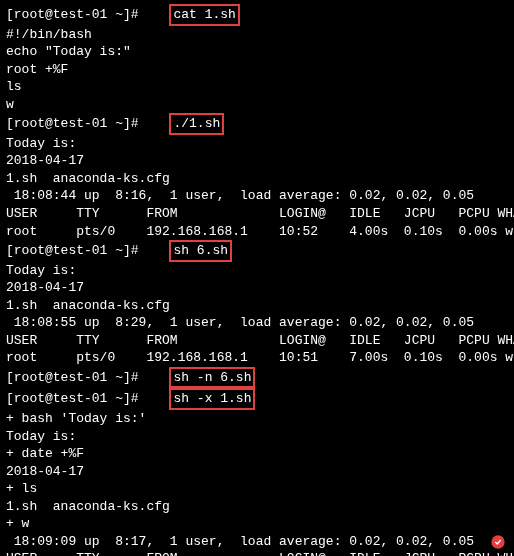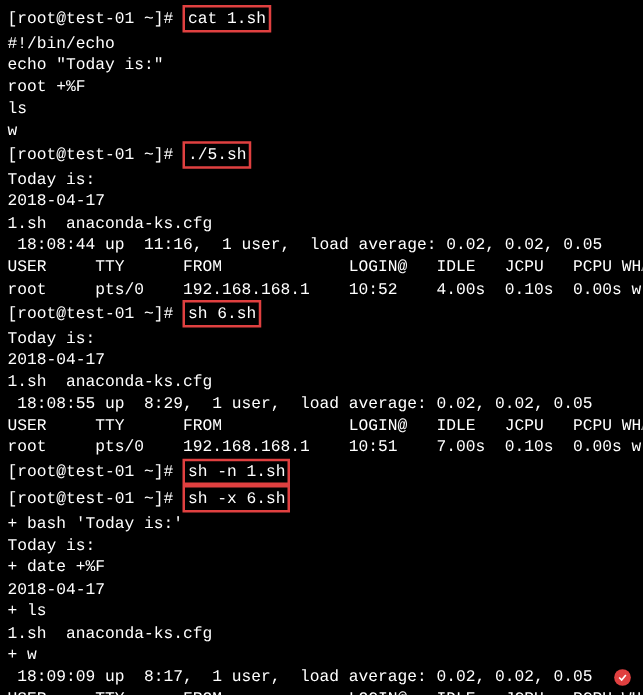--- a/index.html
+++ b/index.html
@@ -13,62 +13,63 @@
       overflow: hidden;
       position: relative;
       padding: 4px 6px;
       line-height: 1.35;
     }
     .line { white-space: pre; }
     .hl {
       border: 2px solid #e04040;
       padding: 0 2px;
       display: inline-block;
+      margin-left: 23px;
     }
     .watermark {
       position: absolute;
       bottom: 6px;
       right: 8px;
       color: #ddd;
       font-family: sans-serif;
       font-size: 14px;
       display: flex;
       align-items: center;
       gap: 4px;
     }
     .watermark svg { width: 16px; height: 16px; }
   </style>
 </head>
 <body>
 
 <div class="line"><span>[root@test-01 ~]# </span><span class="hl">cat 1.sh</span></div>
-<div class="line">#!/bin/echo</div>
+<div class="line">#!/bin/bash</div>
 <div class="line">echo "Today is:"</div>
 <div class="line">root +%F</div>
 <div class="line">ls</div>
 <div class="line">w</div>
 
-<div class="line"><span>[root@test-01 ~]# </span><span class="hl">./5.sh</span></div>
+<div class="line"><span>[root@test-01 ~]# </span><span class="hl">./1.sh</span></div>
 <div class="line">Today is:</div>
 <div class="line">2018-04-17</div>
 <div class="line">1.sh  anaconda-ks.cfg</div>
-<div class="line"> 18:08:44 up  11:16,  1 user,  load average: 0.02, 0.02, 0.05</div>
+<div class="line"> 18:08:44 up  8:16,  1 user,  load average: 0.02, 0.02, 0.05</div>
 <div class="line">USER     TTY      FROM             LOGIN@   IDLE   JCPU   PCPU WHAT</div>
 <div class="line">root     pts/0    192.168.168.1    10:52    4.00s  0.10s  0.00s w</div>
 
 <div class="line"><span>[root@test-01 ~]# </span><span class="hl">sh 6.sh</span></div>
 <div class="line">Today is:</div>
 <div class="line">2018-04-17</div>
 <div class="line">1.sh  anaconda-ks.cfg</div>
 <div class="line"> 18:08:55 up  8:29,  1 user,  load average: 0.02, 0.02, 0.05</div>
 <div class="line">USER     TTY      FROM             LOGIN@   IDLE   JCPU   PCPU WHAT</div>
 <div class="line">root     pts/0    192.168.168.1    10:51    7.00s  0.10s  0.00s w</div>
 
-<div class="line"><span>[root@test-01 ~]# </span><span class="hl">sh -n 1.sh</span></div>
-<div class="line"><span>[root@test-01 ~]# </span><span class="hl">sh -x 6.sh</span></div>
+<div class="line"><span>[root@test-01 ~]# </span><span class="hl">sh -n 6.sh</span></div>
+<div class="line"><span>[root@test-01 ~]# </span><span class="hl">sh -x 1.sh</span></div>
 <div class="line">+ bash 'Today is:'</div>
 <div class="line">Today is:</div>
 <div class="line">+ date +%F</div>
 <div class="line">2018-04-17</div>
 <div class="line">+ ls</div>
 <div class="line">1.sh  anaconda-ks.cfg</div>
 <div class="line">+ w</div>
 <div class="line"> 18:09:09 up  8:17,  1 user,  load average: 0.02, 0.02, 0.05</div>
 <div class="line">USER     TTY      FROM             LOGIN@   IDLE   JCPU   PCPU WHAT</div>
 

